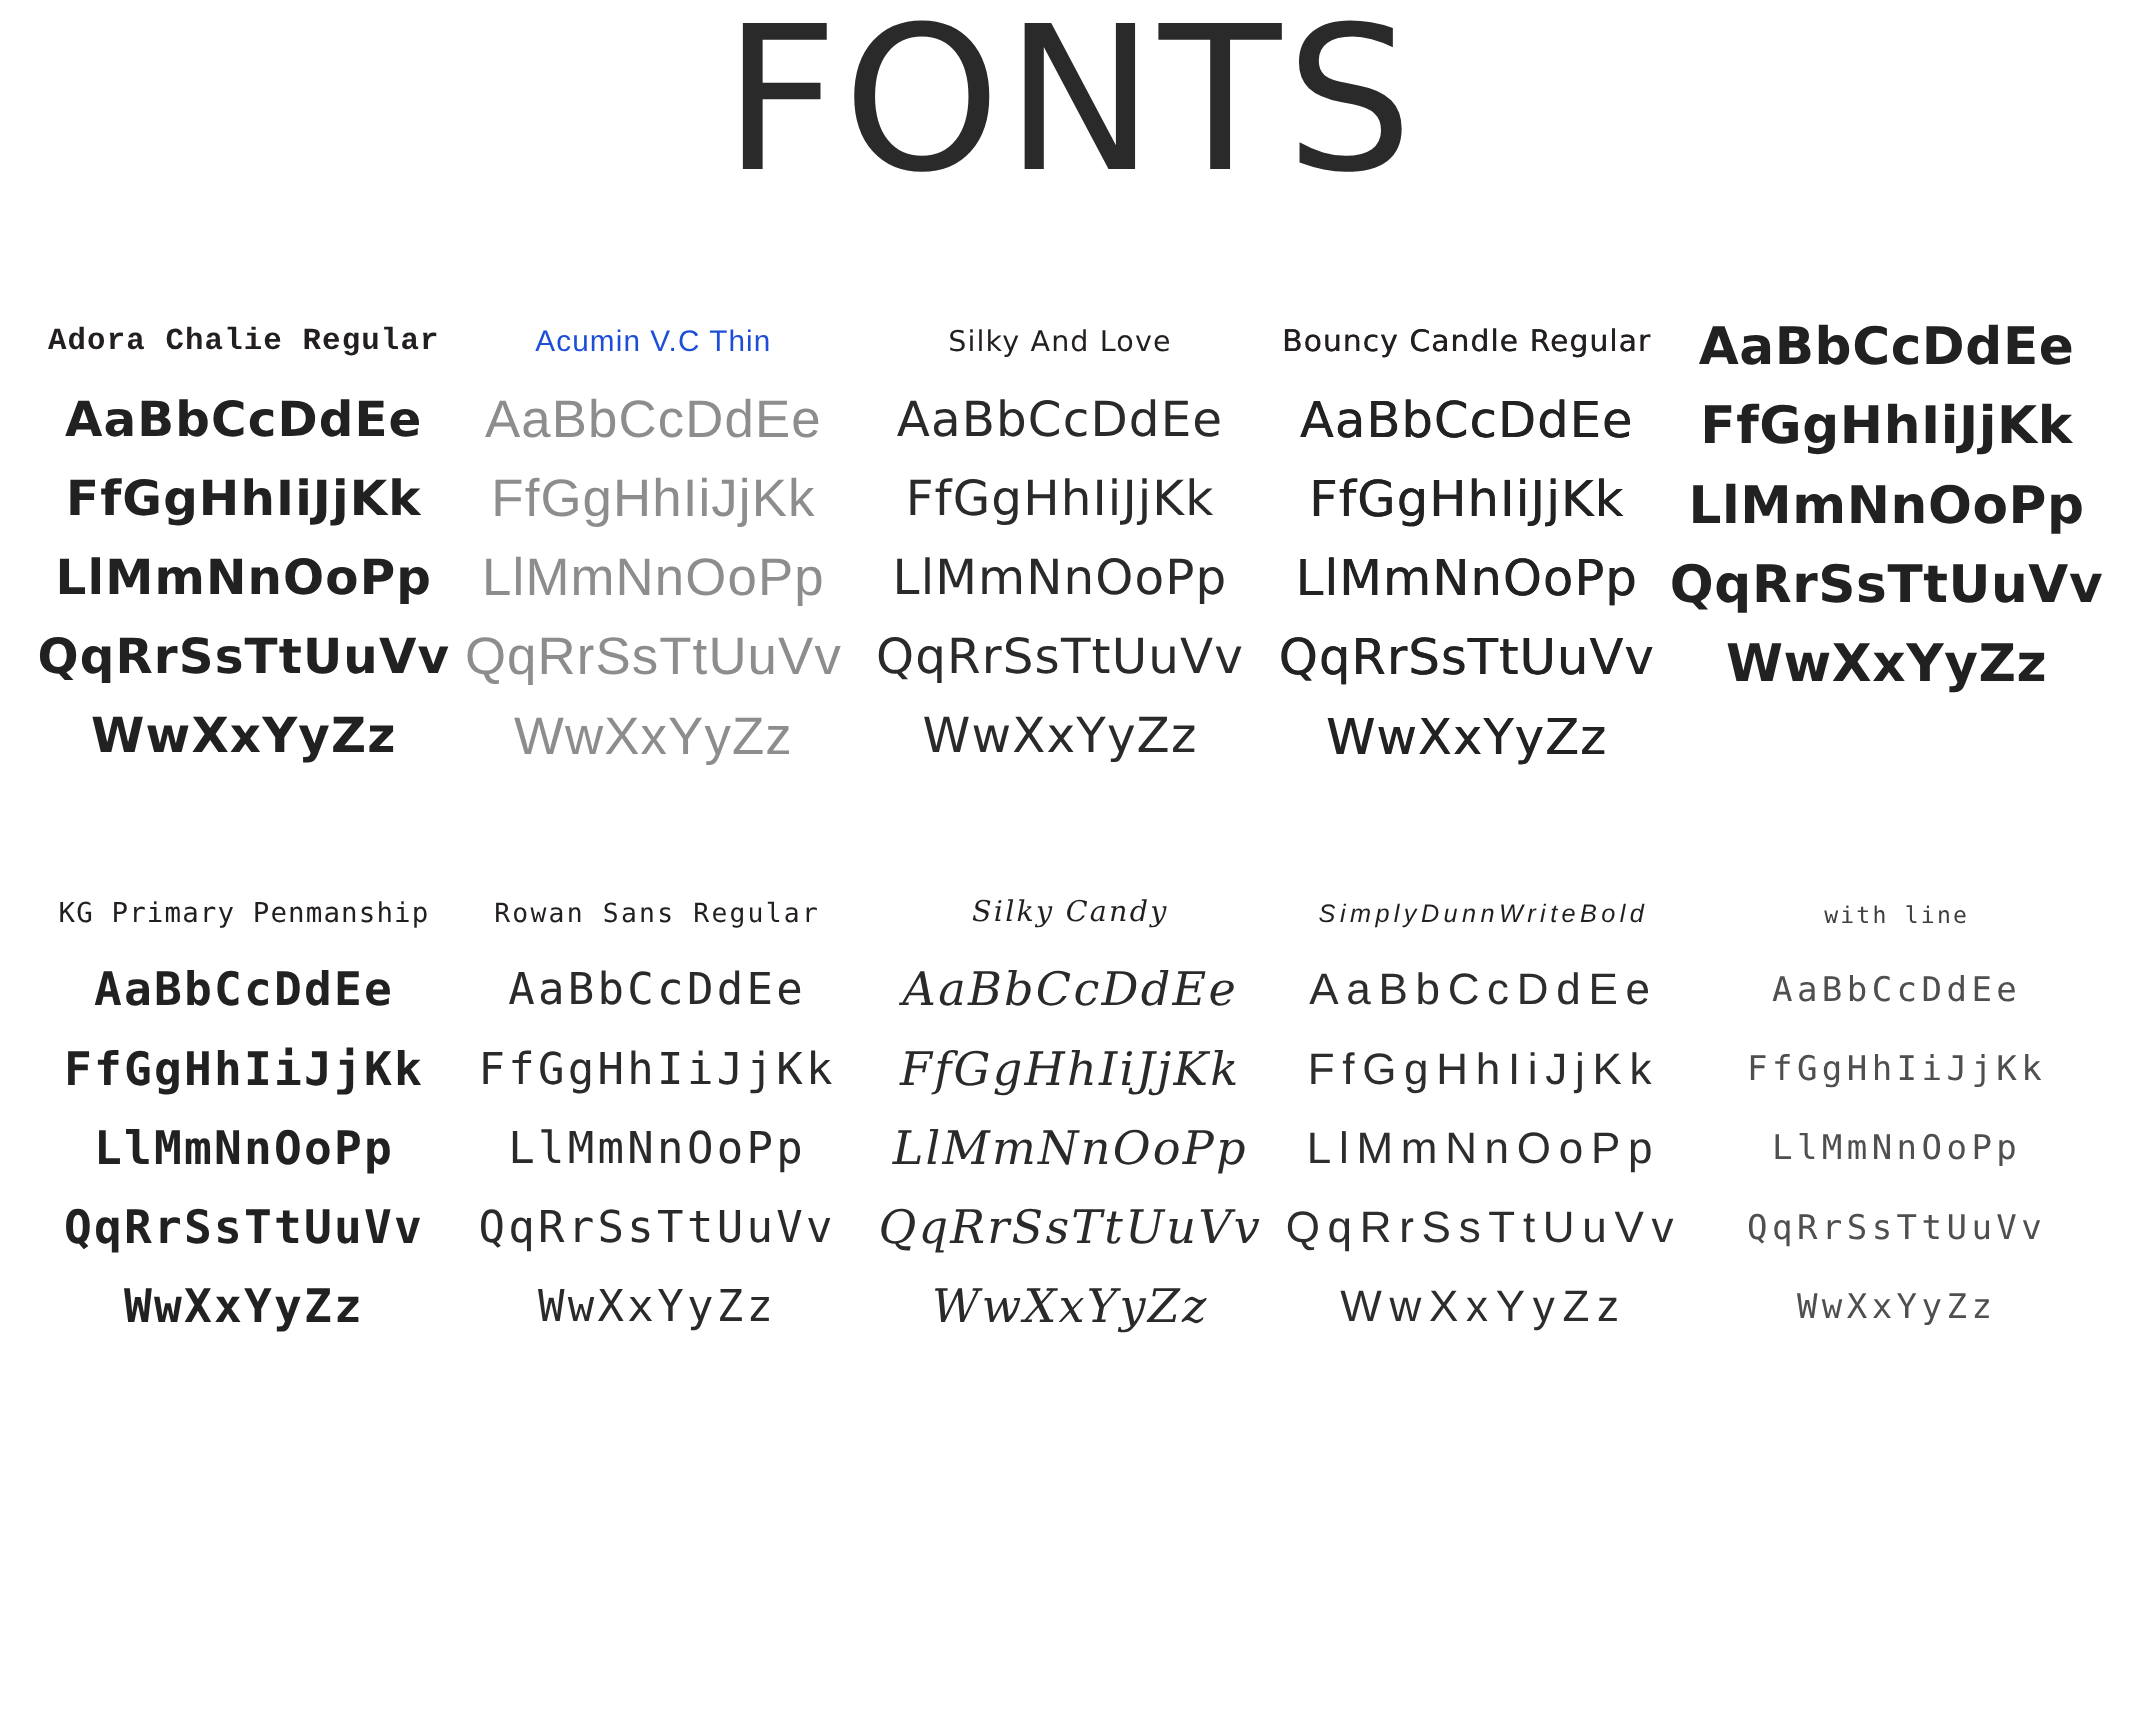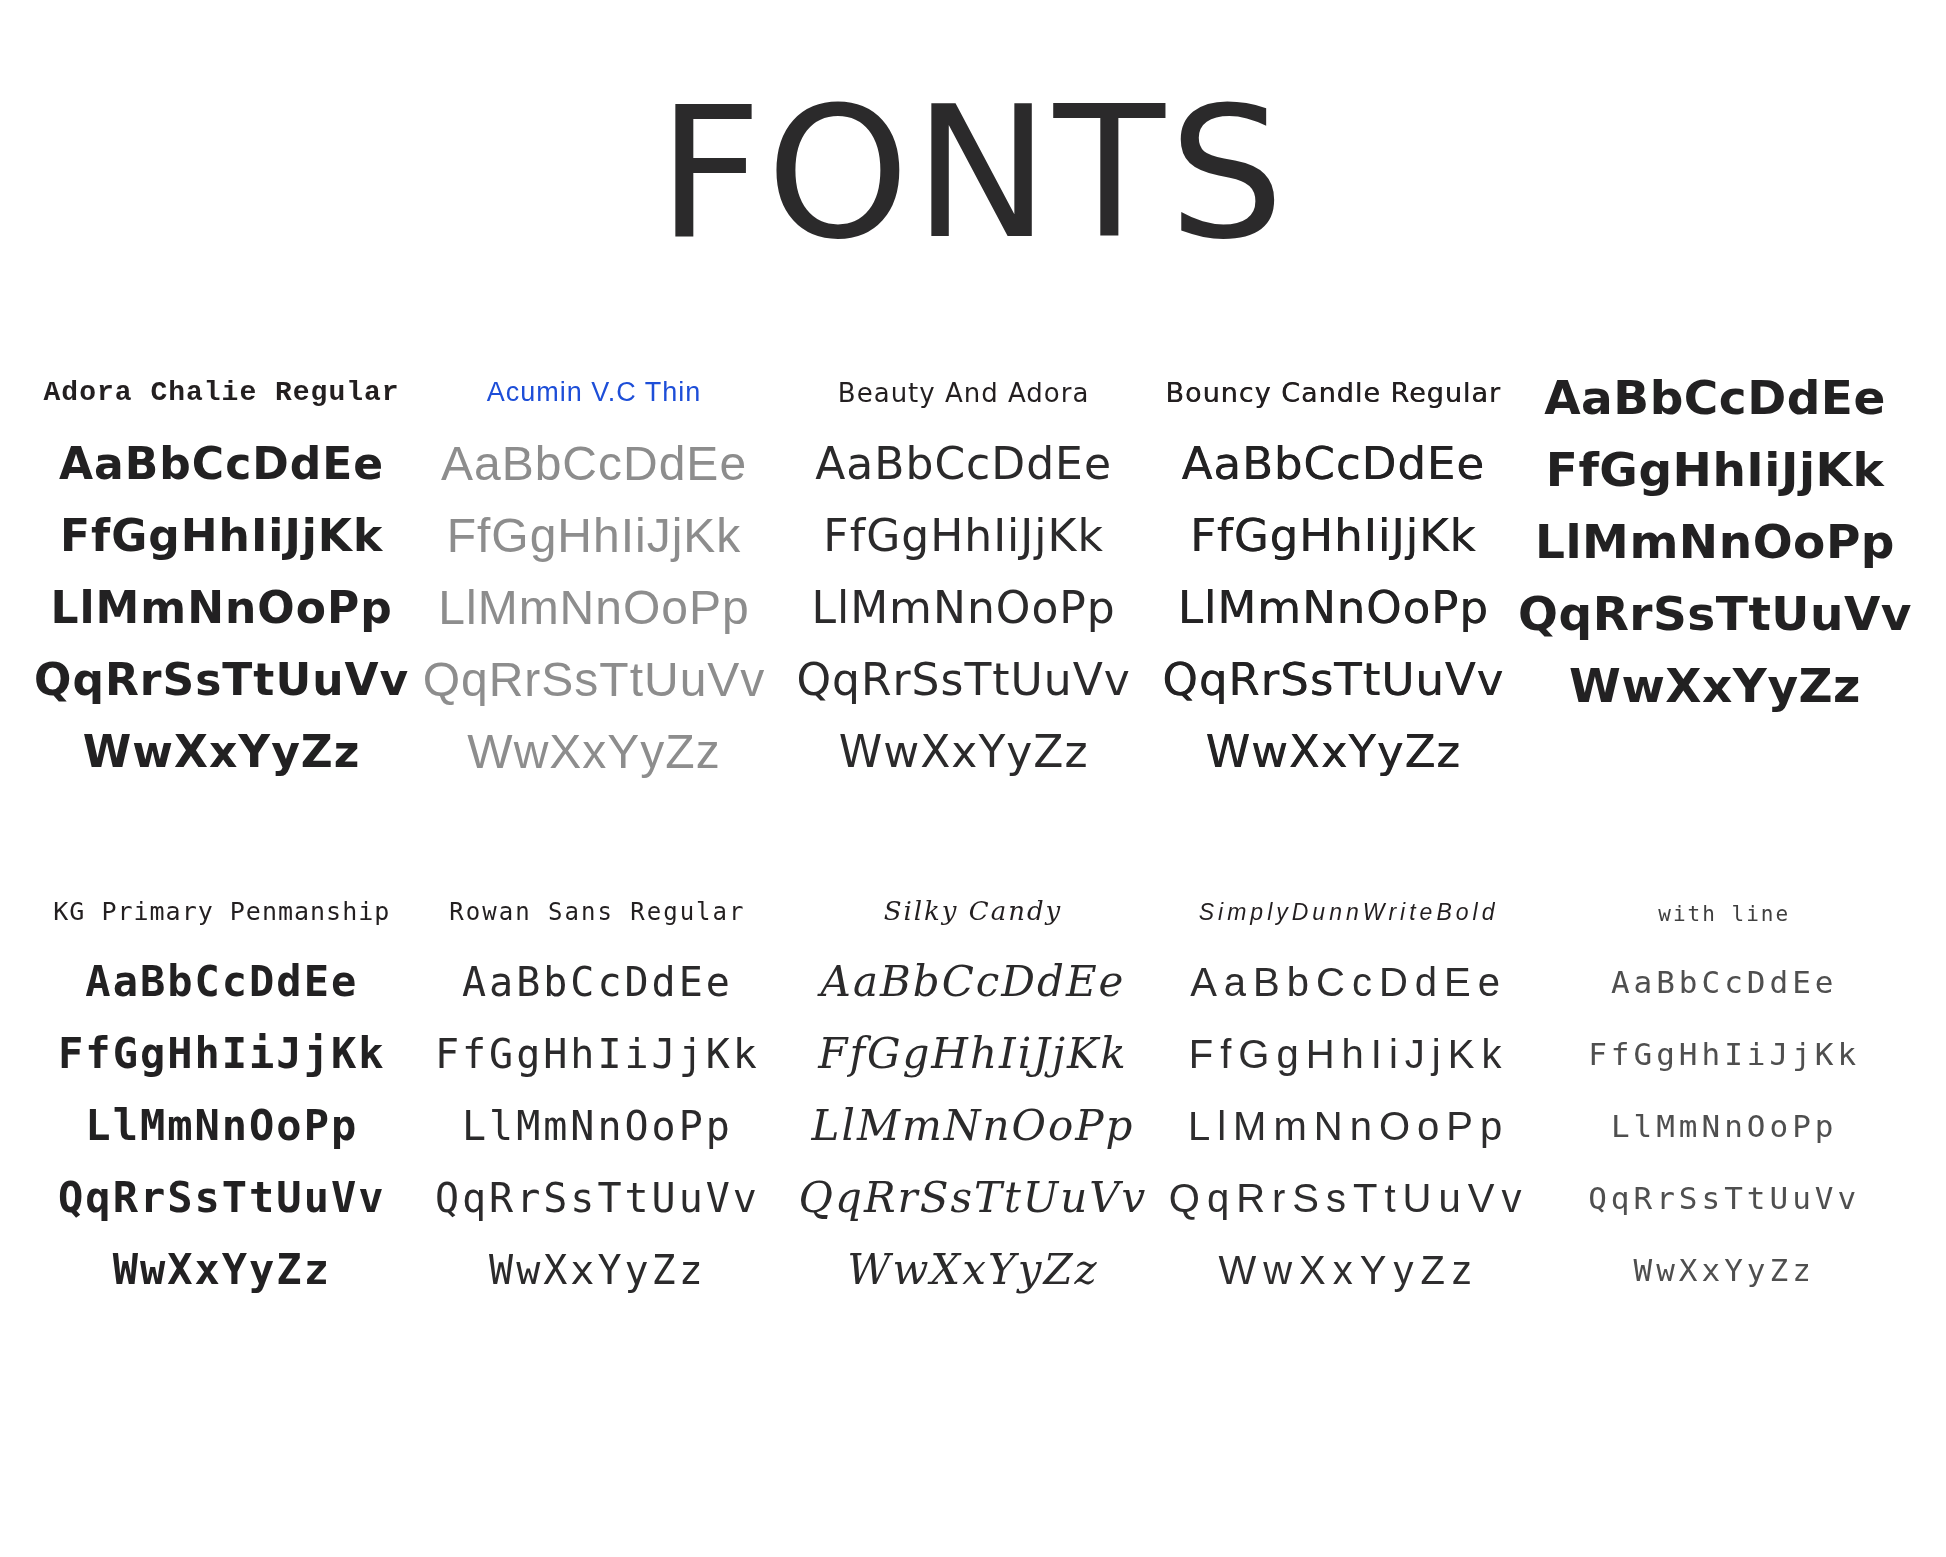--- a/index.html
+++ b/index.html
@@ -11,21 +11,20 @@
     position: relative;
     width: 1946px;
     height: 1557px;
     background: #ffffff;
     color: #231f20;
     font-family: "Liberation Sans", sans-serif;
     overflow: hidden;
   }
   .title {
     margin: 0;
-    padding-top: 82px;
     text-align: center;
     font-family: "DejaVu Sans", sans-serif;
     font-weight: 400;
     font-size: 182px;
     line-height: 1.0;
     letter-spacing: 4px;
     color: #2b2a2b;
   }
   .row {
     display: grid;
@@ -114,21 +113,21 @@
       <div class="lines">
         <div class="ln">AaBbCcDdEe</div>
         <div class="ln">FfGgHhIiJjKk</div>
         <div class="ln">LlMmNnOoPp</div>
         <div class="ln">QqRrSsTtUuVv</div>
         <div class="ln">WwXxYyZz</div>
       </div>
     </div>
 
     <div class="cell f-beauty">
-      <div class="fname">Beauty And Adora</div>
+      <div class="fname">Silky And Love</div>
       <div class="lines">
         <div class="ln">AaBbCcDdEe</div>
         <div class="ln">FfGgHhIiJjKk</div>
         <div class="ln">LlMmNnOoPp</div>
         <div class="ln">QqRrSsTtUuVv</div>
         <div class="ln">WwXxYyZz</div>
       </div>
     </div>
 
     <div class="cell f-bouncy">

